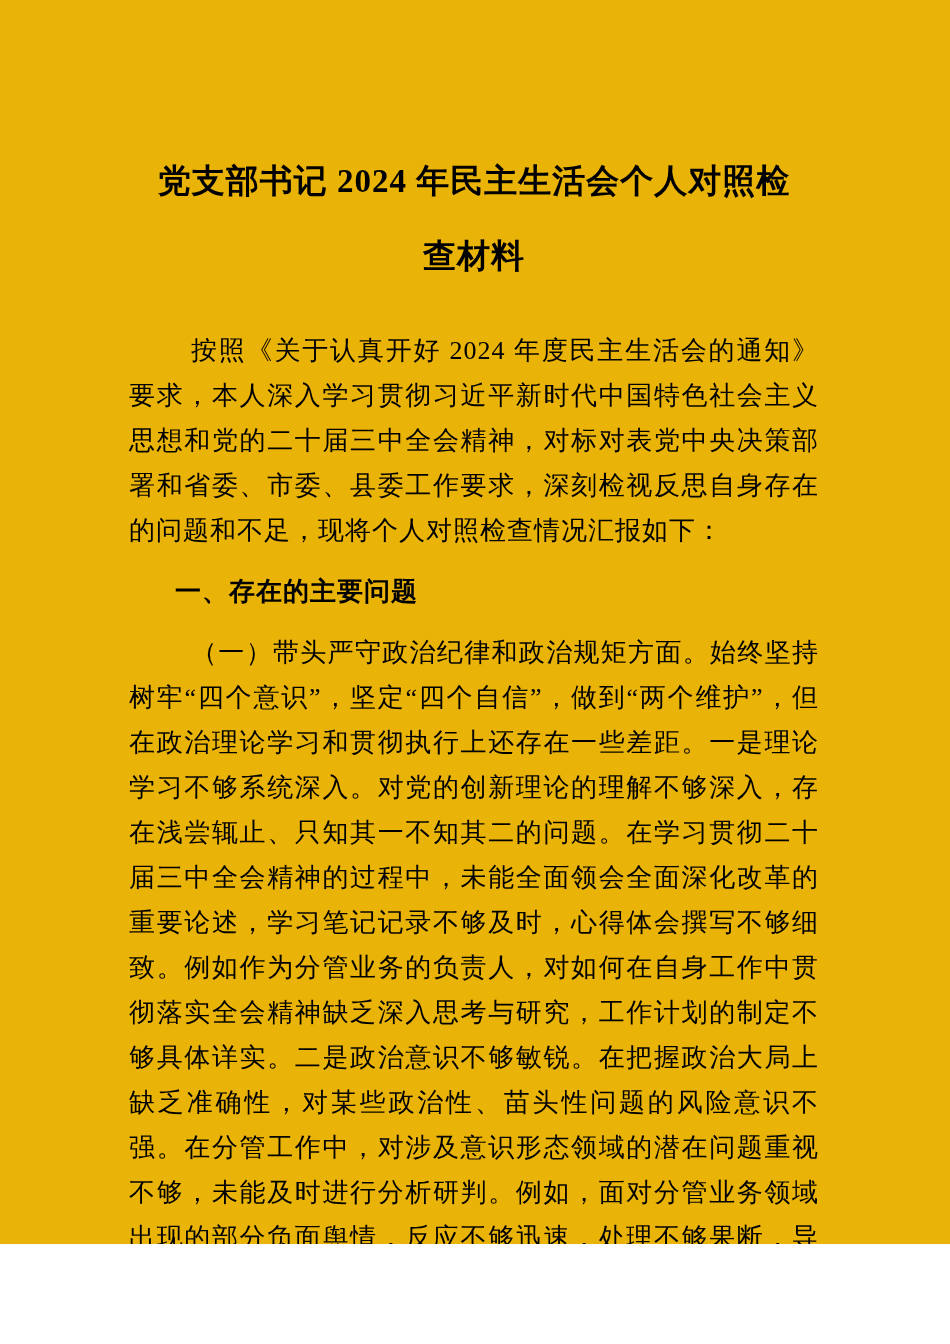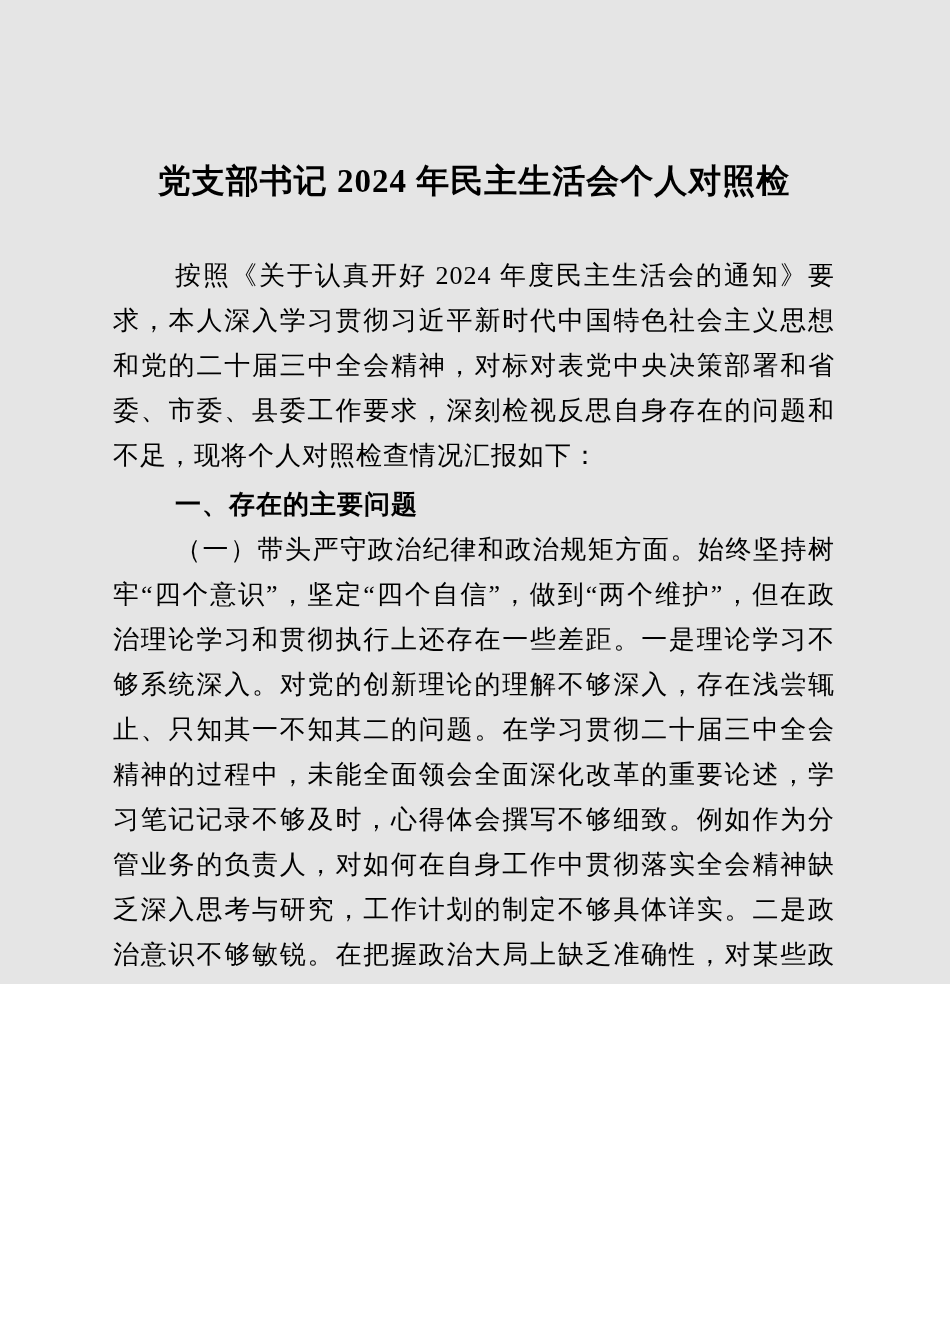--- a/index.html
+++ b/index.html
@@ -3,41 +3,41 @@
 <meta charset="utf-8">
 <style>
   html, body {
     margin: 0;
     padding: 0;
     background: #ffffff;
   }
   .page {
     position: relative;
     width: 950px;
-    height: 984px;
+    height: 1244px;
     box-sizing: border-box;
-    background: #e5e5e5;
+    background: #eab308;
     color: #000000;
     padding: 144px 115px 60px 113px;
     overflow: hidden;
   }
   .doc-title {
     margin: 0 0 34px 0;
     font-family: "Liberation Serif", "DejaVu Serif", serif;
     font-weight: 700;
     font-size: 33px;
     line-height: 75px;
     text-align: center;
     letter-spacing: 1px;
   }
   .doc-title .title-line {
     display: block;
   }
   .body-para {
-    margin: 0;
+    margin: 16px;
     font-family: "Liberation Serif", "DejaVu Serif", serif;
     font-size: 26px;
     line-height: 45px;
     letter-spacing: 1px;
     text-align: justify;
     text-indent: 62px;
   }
   .section-heading {
     margin: 4px 0 0 0;
     font-family: "Liberation Sans", "DejaVu Sans", sans-serif;
@@ -51,20 +51,21 @@
     font-weight: 400;
   }
 </style>
 </head>
 <body>
 
 <div class="page">
 
   <h1 class="doc-title">
     <span class="title-line">党支部书记 2024 年民主生活会个人对照检</span>
+    <span class="title-line">查材料</span>
   </h1>
 
   <p class="body-para">按照《关于认真开好 2024 年度民主生活会的通知》要求，本人深入学习贯彻习近平新时代中国特色社会主义思想和党的二十届三中全会精神，对标对表党中央决策部署和省委、市委、县委工作要求，深刻检视反思自身存在的问题和不足，现将个人对照检查情况汇报如下：</p>
 
   <h2 class="section-heading">一、存在的主要问题</h2>
 
   <p class="body-para"><span class="lead-bold">（一）带头严守政治纪律和政治规矩方面。</span><span>始终坚持树牢“四个意识”，坚定“四个自信”，做到“两个维护”，但在政治理论学习和贯彻执行上还存在一些差距。一是理论学习不够系统深入。对党的创新理论的理解不够深入，存在浅尝辄止、只知其一不知其二的问题。在学习贯彻二十届三中全会精神的过程中，未能全面领会全面深化改革的重要论述，学习笔记记录不够及时，心得体会撰写不够细致。例如作为分管业务的负责人，对如何在自身工作中贯彻落实全会精神缺乏深入思考与研究，工作计划的制定不够具体详实。二是政治意识不够敏锐。在把握政治大局上缺乏准确性，对某些政治性、苗头性问题的风险意识不强。在分管工作中，对涉及意识形态领域的潜在问题重视不够，未能及时进行分析研判。例如，面对分管业务领域出现的部分负面舆情，反应不够迅速，处理不够果断，导致一定程度上影响了部门的</span></p>
 
 </div>
 

